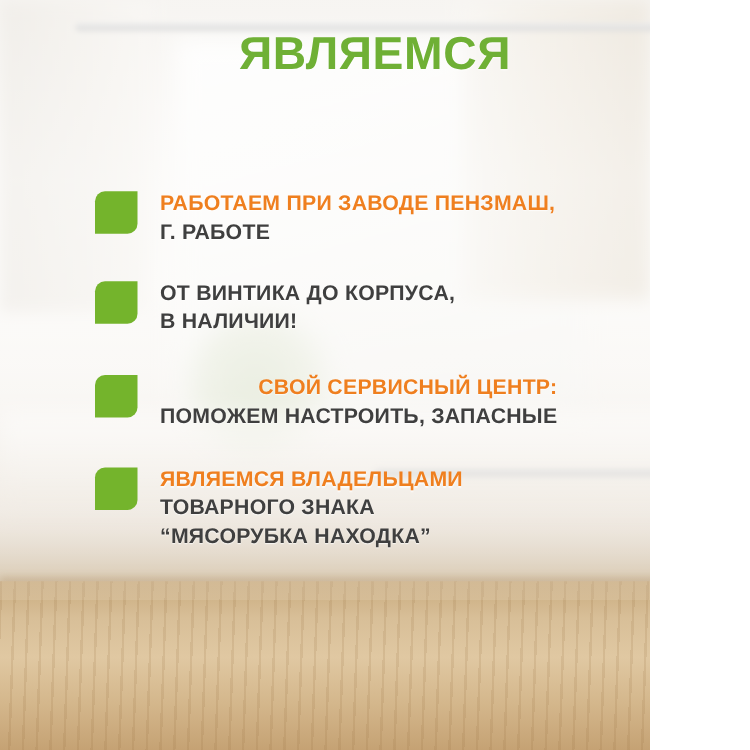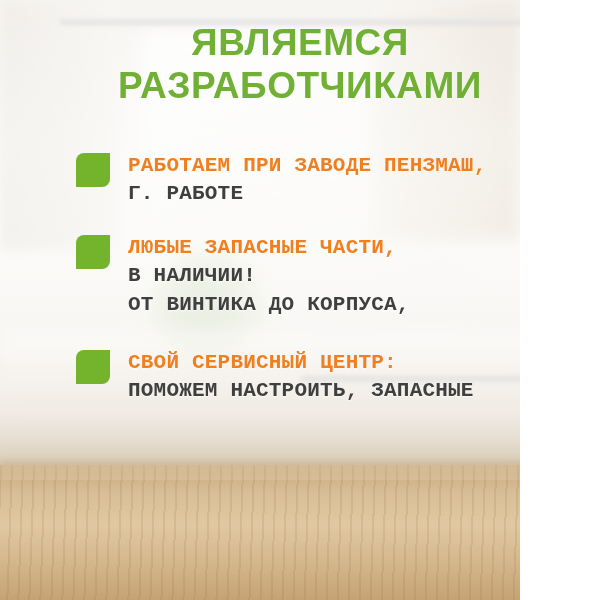--- a/index.html
+++ b/index.html
@@ -179,35 +179,34 @@
     width: 34px;
     height: 34px;
     background: #74b42c;
     border-radius: 8px 0 8px 0;
     margin-top: 1px;
   }
   .item-text {
     margin-left: 18px;
     color: #3f3f3f;
     font-weight: bold;
-    font-size: 21px;
+    font-size: 17px;
     line-height: 1.34;
     letter-spacing: .2px;
     text-shadow: 0 1px 1px rgba(255,255,255,.75);
-    font-family: Liberation Mono, monospace;
   }
   .item-text .hl {
     display: block;
     color: #ef7f1f;
   }
   .item-text .ln {
     display: block;
   }
   .item-2 { margin-bottom: 30px; }
-  .item-3 { margin-bottom: 28px; }
+  .item-3 { margin-bottom: 28px; text-align: right; }
 </style>
 </head>
 <body>
 
 <div id="poster">
 
   <div class="bg">
     <div class="bg-base"></div>
     <div class="bg-window"></div>
     <div class="bg-cab-left"></div>
@@ -218,46 +217,52 @@
     <div class="bg-rail2"></div>
     <div class="bg-wood-edge"></div>
     <div class="bg-wood"></div>
     <div class="bg-veil"></div>
   </div>
 
   <div class="content">
 
     <div class="headline">
       <span class="l">ЯВЛЯЕМСЯ</span>
-      <span class="l">РАЗРАБОТЧИКАМИ</span>
     </div>
 
     <div class="items">
 
       <div class="item item-1">
         <div class="bullet"></div>
         <div class="item-text">
           <span class="hl">РАБОТАЕМ ПРИ ЗАВОДЕ ПЕНЗМАШ,</span>
           <span class="ln">Г. РАБОТЕ</span>
         </div>
       </div>
 
       <div class="item item-2">
         <div class="bullet"></div>
         <div class="item-text">
-          <span class="hl">ЛЮБЫЕ ЗАПАСНЫЕ ЧАСТИ,</span>
+          <span class="ln">ОТ ВИНТИКА ДО КОРПУСА,</span>
           <span class="ln">В НАЛИЧИИ!</span>
-          <span class="ln">ОТ ВИНТИКА ДО КОРПУСА,</span>
         </div>
       </div>
 
       <div class="item item-3">
         <div class="bullet"></div>
         <div class="item-text">
           <span class="hl">СВОЙ СЕРВИСНЫЙ ЦЕНТР:</span>
           <span class="ln">ПОМОЖЕМ НАСТРОИТЬ, ЗАПАСНЫЕ</span>
         </div>
       </div>
 
+      <div class="item item-4">
+        <div class="bullet"></div>
+        <div class="item-text">
+          <span class="hl">ЯВЛЯЕМСЯ ВЛАДЕЛЬЦАМИ</span>
+          <span class="ln">ТОВАРНОГО ЗНАКА</span>
+          <span class="ln">“МЯСОРУБКА НАХОДКА”</span>
+        </div>
+      </div>
 
     </div>
   </div>
 </div>
 
 </body></html>

